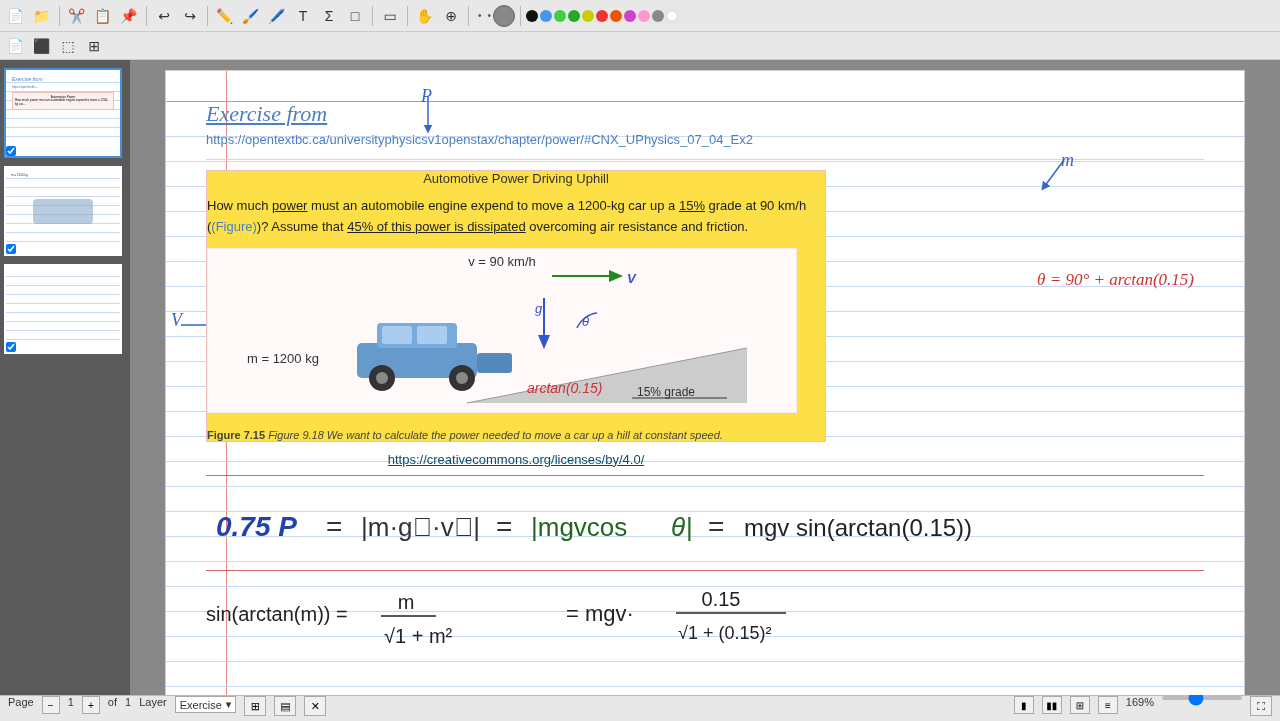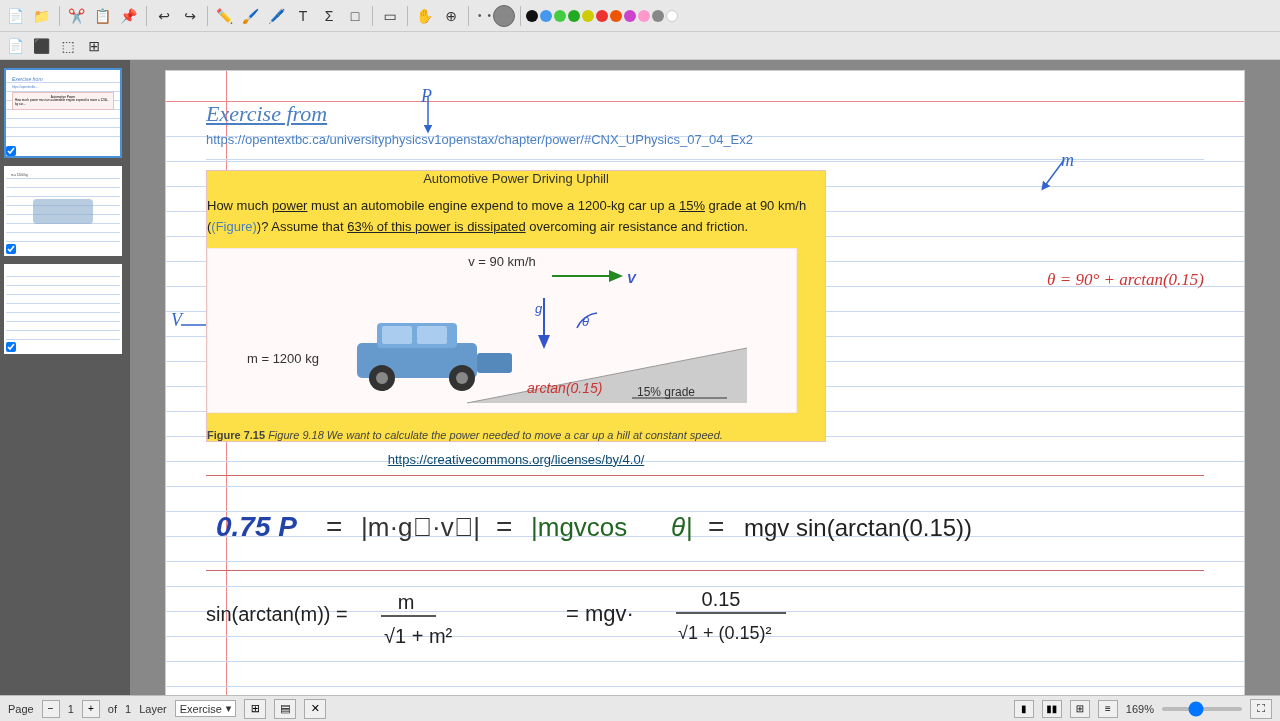--- a/index.html
+++ b/index.html
@@ -132,21 +132,21 @@
       font-family: Arial, sans-serif;
     }
     .problem-text .underline { text-decoration: underline; }
     .problem-text .link-text { color: #4a7fc1; }
 
     
     .status-bar {
       background: #e8e8e8;
       height: 26px;
       display: flex;
-      align-items: center;
+      align-items: flex-start;
       padding: 0 8px;
       border-top: 1px solid #bbb;
       flex-shrink: 0;
       font-size: 11px;
       color: #333;
       font-family: Arial, sans-serif;
       gap: 8px;
     }
     .status-bar .spacer { flex: 1; }
     .nav-btn {
@@ -384,21 +384,21 @@
                 <marker id="arr3" markerWidth="6" markerHeight="6" refX="3" refY="3" orient="auto">
                   <path d="M0,0 L6,3 L0,6 Z" fill="#3366cc"></path>
                 </marker>
               </defs>
             <line x1="5" y1="10" x2="50" y2="10" stroke="#3366cc" stroke-width="1.5" marker-end="url(#arr3)"></line>
           </svg>
 
           <div class="problem-box">
             <div class="problem-title">Automotive Power Driving Uphill</div>
             <div class="problem-text">
-              How much <span class="underline">power</span> must an automobile engine expend to move a 1200-kg car up a <span class="underline">15%</span> grade at 90 km/h (<span class="link-text">(Figure)</span>)? Assume that <span class="underline">63% of this power is dissipated</span> overcoming air resistance and friction.
+              How much <span class="underline">power</span> must an automobile engine expend to move a 1200-kg car up a <span class="underline">15%</span> grade at 90 km/h (<span class="link-text">(Figure)</span>)? Assume that <span class="underline">45% of this power is dissipated</span> overcoming air resistance and friction.
             </div>
 
             <div style="margin-top:10px; position:relative;">
               <svg width="590" height="175">
 
                 <rect x="0" y="0" width="590" height="165" fill="#fff9f9" stroke="#e8c0c0" stroke-width="0.5"></rect>
 
                 <text x="295" y="18" text-anchor="middle" font-size="13" fill="#333" font-family="Arial">v = 90 km/h</text>
 
                 <defs>
@@ -449,21 +449,21 @@
                 <circle cx="255" cy="130" r="6" fill="#888"></circle>
 
                 <rect x="270" y="105" width="35" height="20" rx="3" fill="#5588bb"></rect>
               </svg>
               <div style="font-size:11px; color:#444; margin-top:2px; font-family:Arial,sans-serif;">
                 <strong>Figure 7.15</strong> <em>Figure 9.18 We want to calculate the power needed to move a car up a hill at constant speed.</em>
               </div>
             </div>
           </div>
 
-          <div style="position:absolute; top:100px; right:0px; color:#cc3333; font-size:17px; font-style:italic; font-family:'Times New Roman',serif; white-space:nowrap;">θ = 90° + arctan(0.15)</div>
+          <div style="position:absolute; top:100px; right:10px; color:#cc3333; font-size:17px; font-style:italic; font-family:'Times New Roman',serif; white-space:nowrap;">θ = 90° + arctan(0.15)</div>
         </div>
 
         <a href="#" style="color:#0c4a6e; font-size:13px; text-align:center; display:block; margin:8px 0; font-family:Arial,sans-serif; max-width:620px;">https://creativecommons.org/licenses/by/4.0/</a>
 
         <hr style="border:none; border-top:1px solid #cc6666; margin:5px 0;">
 
         <div style="margin-top:15px; ">
           <svg width="900" height="70">
 
             <text x="10" y="45" font-size="28" fill="#2244aa" font-style="italic" font-weight="bold" font-family="Arial">0.75 P</text>

